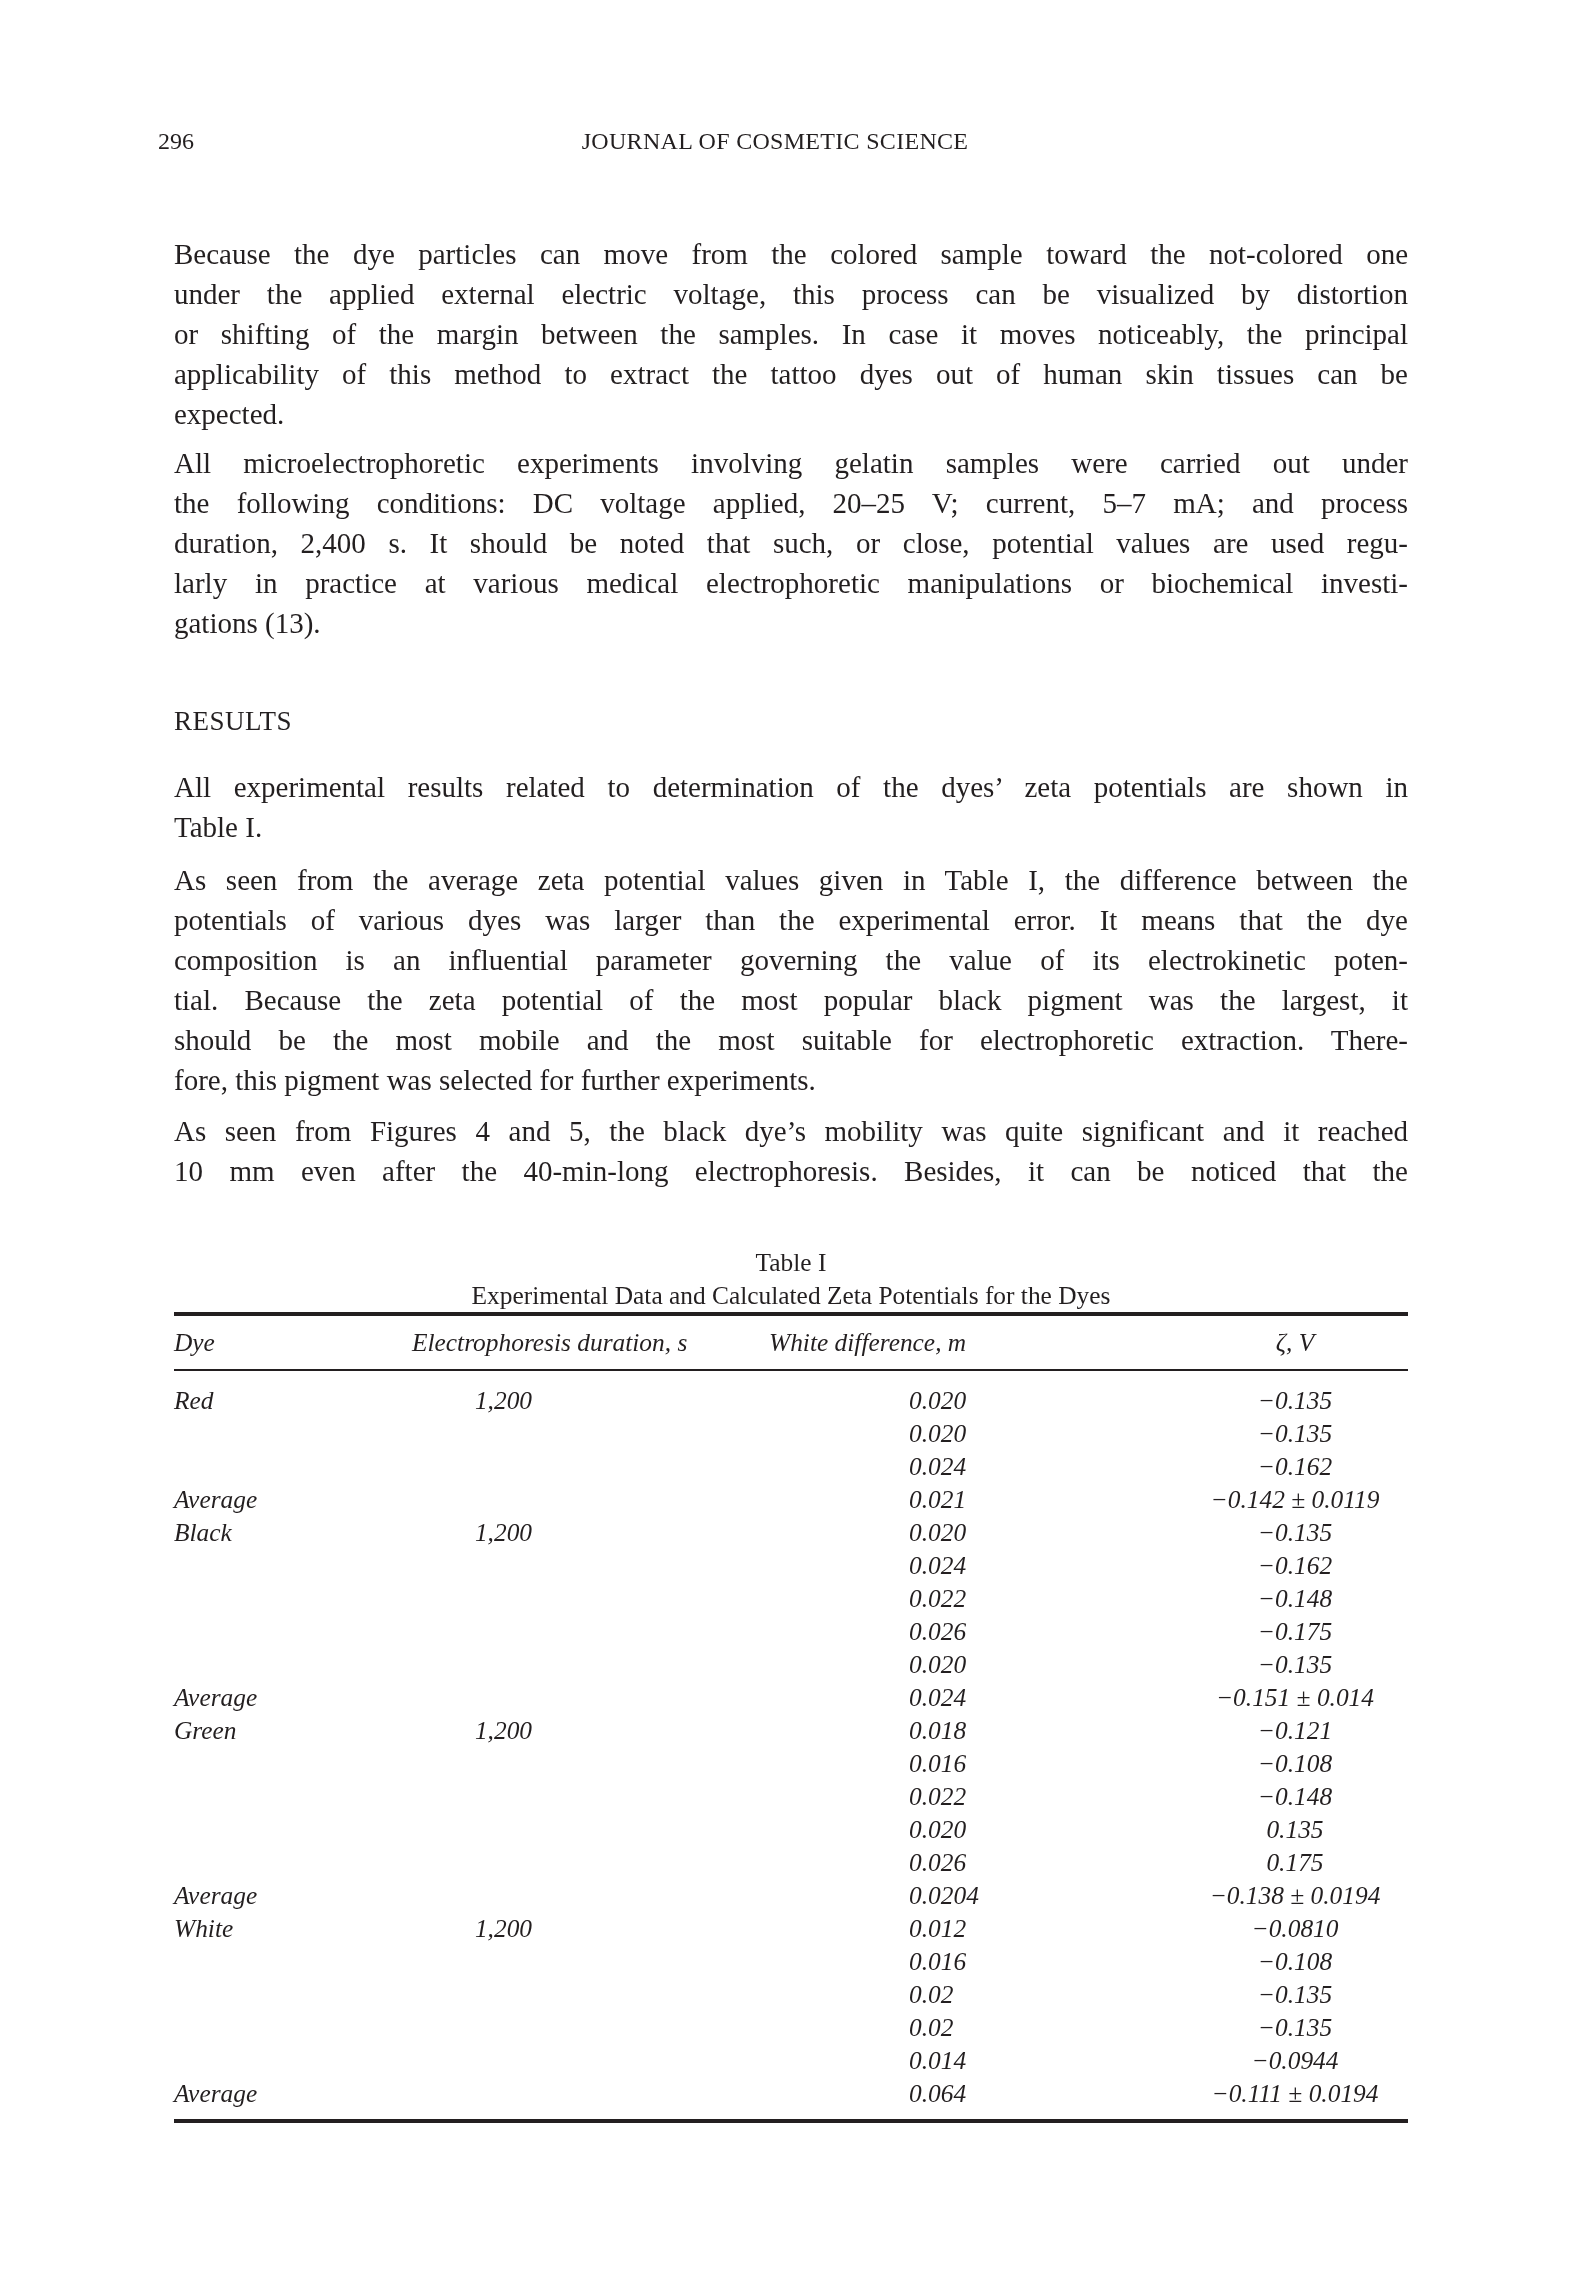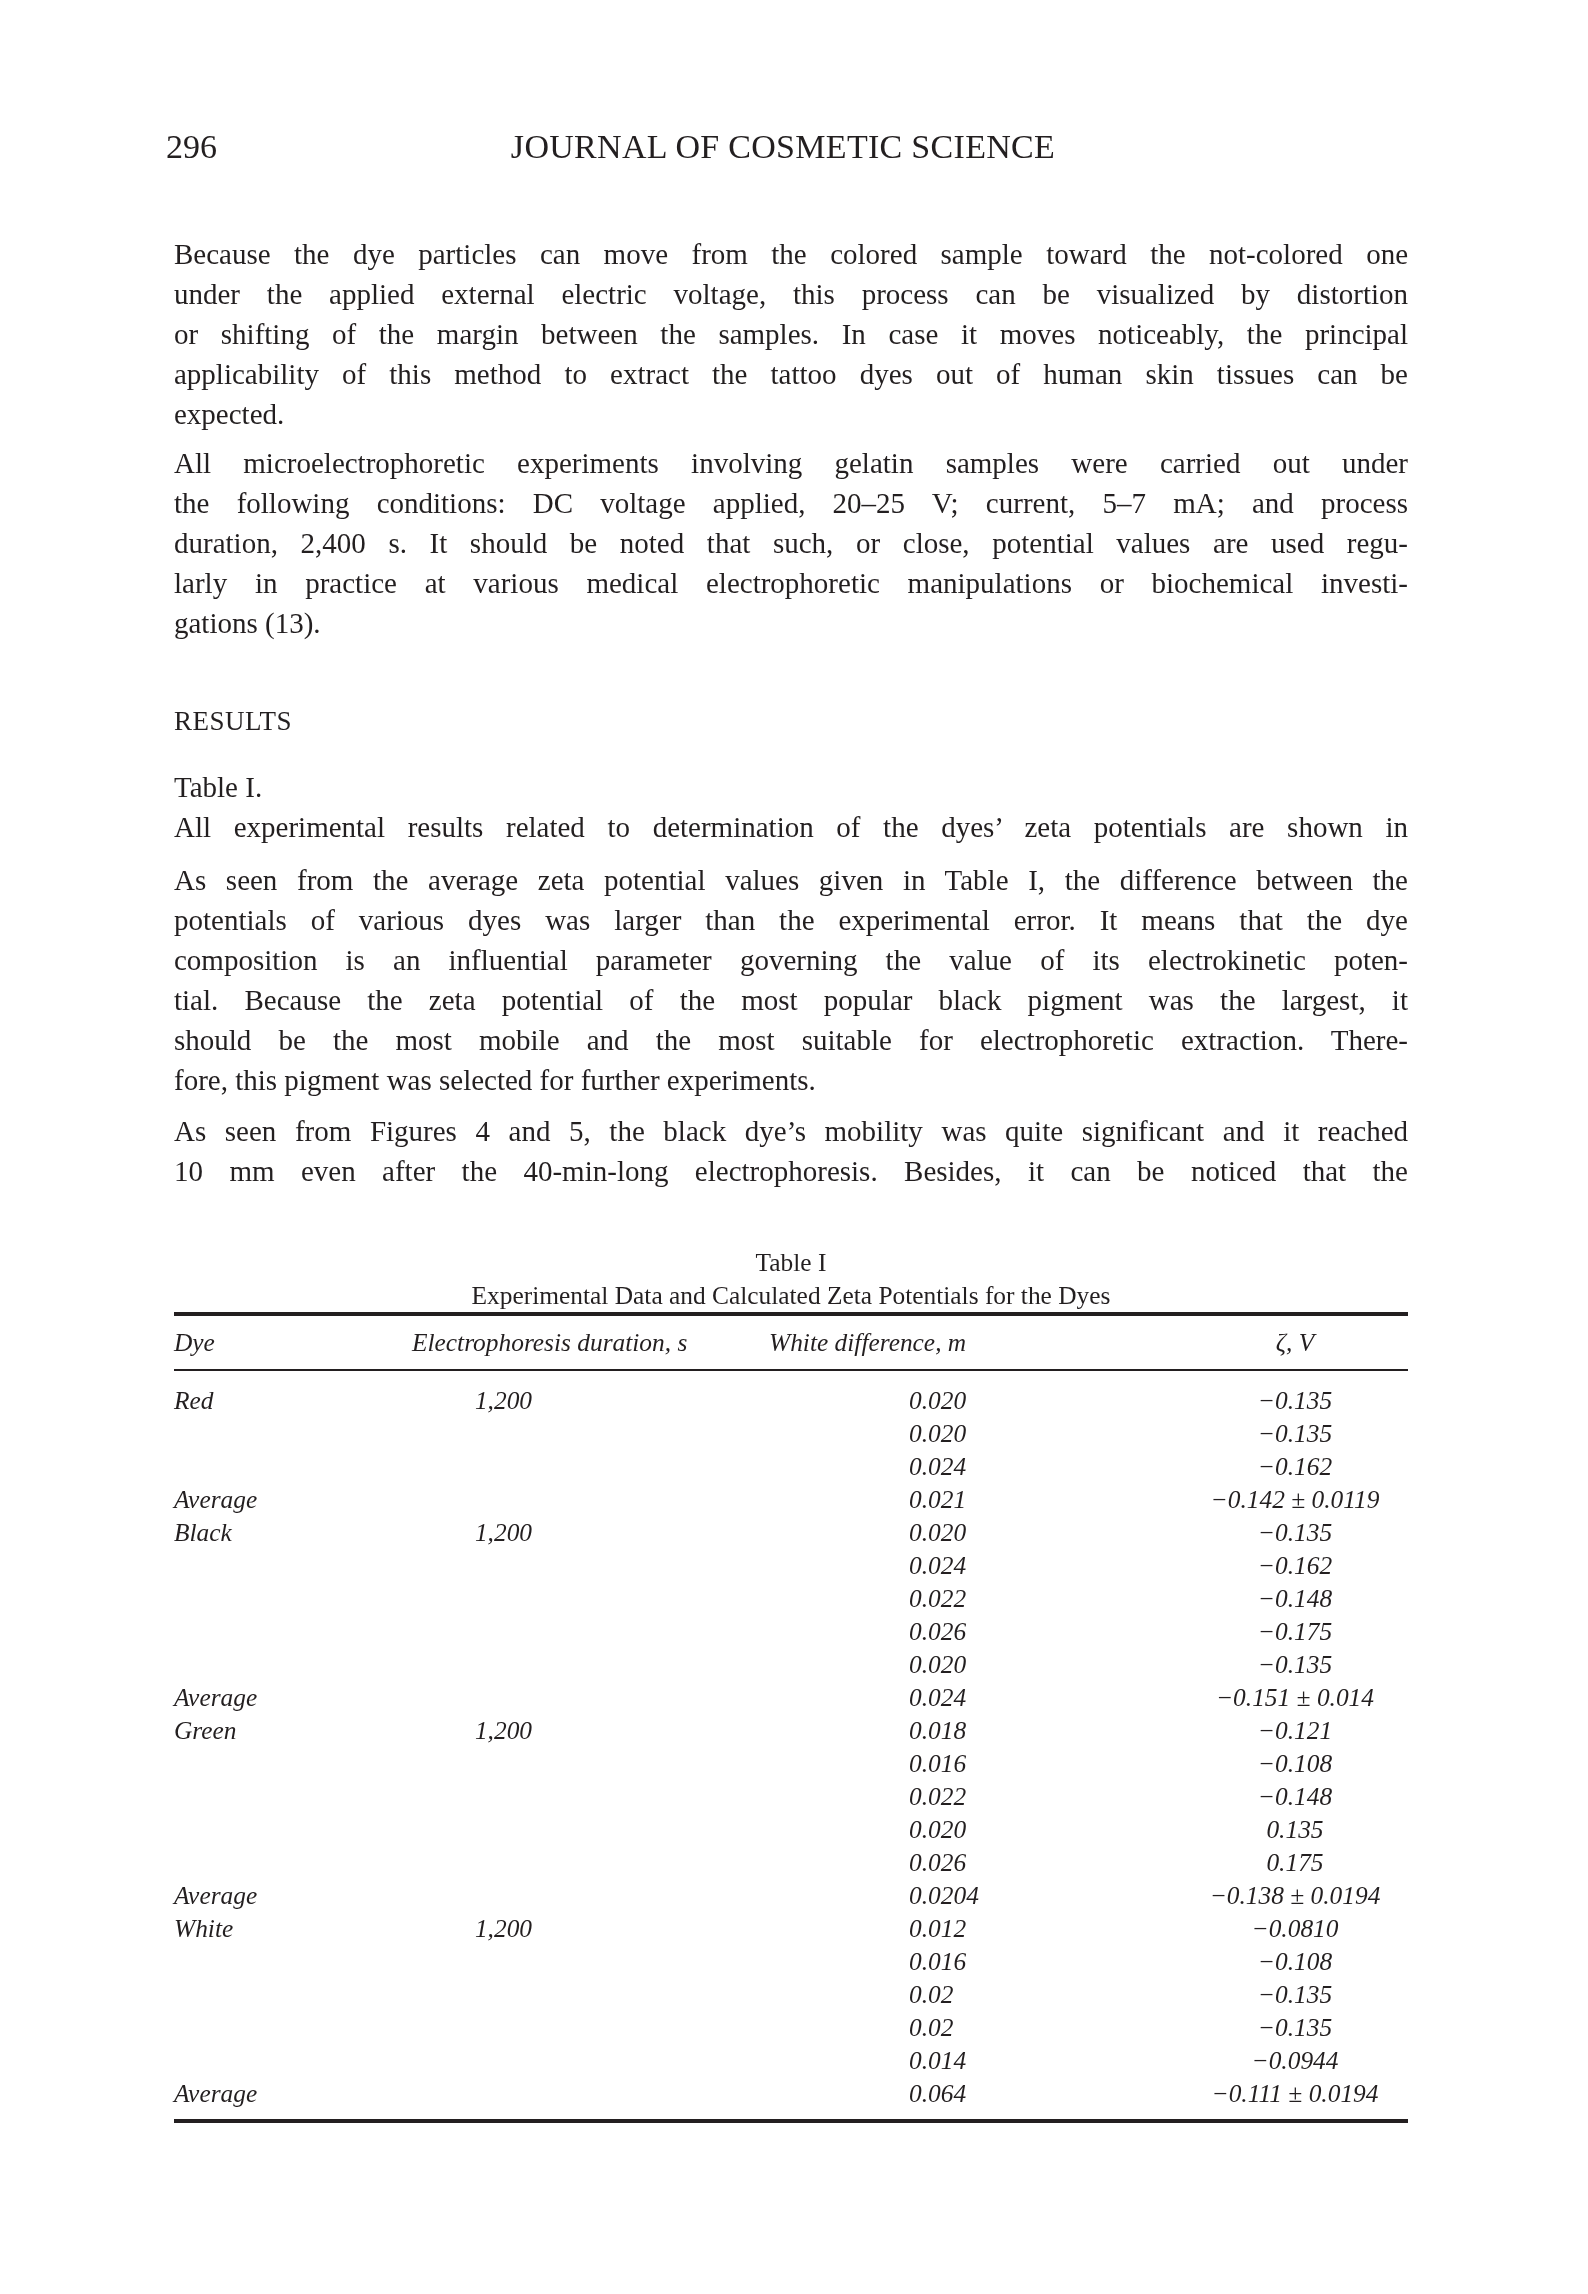--- a/index.html
+++ b/index.html
@@ -1,20 +1,20 @@
 <!DOCTYPE html>
 <html style="font-size:15px"><head>
 <meta charset="utf-8">
 <style>
   html, body { margin: 0; padding: 0; background: #ffffff; }
   body { width: 1589px; height: 2295px; position: relative; overflow: hidden;
          font-family: "Liberation Serif", "DejaVu Serif", serif; color: #231f20; }
   .page { position: absolute; left: 0; top: 0; width: 1589px; height: 2295px; }
-  .running-head { position: absolute; top: 128px; left: 166px; width: 1234px; height: 38px;
-                  font-size: 34px; }
+  .running-head { position: absolute; top: 128px; left: 158px; width: 1234px; height: 38px;
+                  font-size: 24px; }
   .running-head .pageno { position: absolute; left: 0; top: 0; }
   .running-head .journal { position: absolute; left: 0; width: 1234px; top: 0; text-align: center; letter-spacing: 0.3px; }
   .body-text { position: absolute; left: 174px; width: 1234px; font-size: 29px; line-height: 40px;
                text-align: justify; }
   .line { display: block; text-align: justify; text-align-last: justify; white-space: nowrap; height: 40px; }
   .line.last { text-align-last: left; }
   .p1 { top: 234px; }
   .p2 { top: 443px; }
   .section-head { position: absolute; top: 706px; left: 174px; font-size: 27px; letter-spacing: 0.5px; }
   .p3 { top: 767px; }
@@ -63,22 +63,22 @@
     <span class="line">All microelectrophoretic experiments involving gelatin samples were carried out under</span>
     <span class="line">the following conditions: DC voltage applied, 20–25 V; current, 5–7 mA; and process</span>
     <span class="line">duration, 2,400 s. It should be noted that such, or close, potential values are used regu-</span>
     <span class="line">larly in practice at various medical electrophoretic manipulations or biochemical investi-</span>
     <span class="line last">gations (13).</span>
   </div>
 
   <div class="section-head">RESULTS</div>
 
   <div class="body-text p3">
+    <span class="line">All experimental results related to determination of the dyes’ zeta potentials are shown in</span>
     <span class="line last">Table I.</span>
-    <span class="line">All experimental results related to determination of the dyes’ zeta potentials are shown in</span>
   </div>
 
   <div class="body-text p4">
     <span class="line">As seen from the average zeta potential values given in Table I, the difference between the</span>
     <span class="line">potentials of various dyes was larger than the experimental error. It means that the dye</span>
     <span class="line">composition is an influential parameter governing the value of its electrokinetic poten-</span>
     <span class="line">tial. Because the zeta potential of the most popular black pigment was the largest, it</span>
     <span class="line">should be the most mobile and the most suitable for electrophoretic extraction. There-</span>
     <span class="line last">fore, this pigment was selected for further experiments.</span>
   </div>

